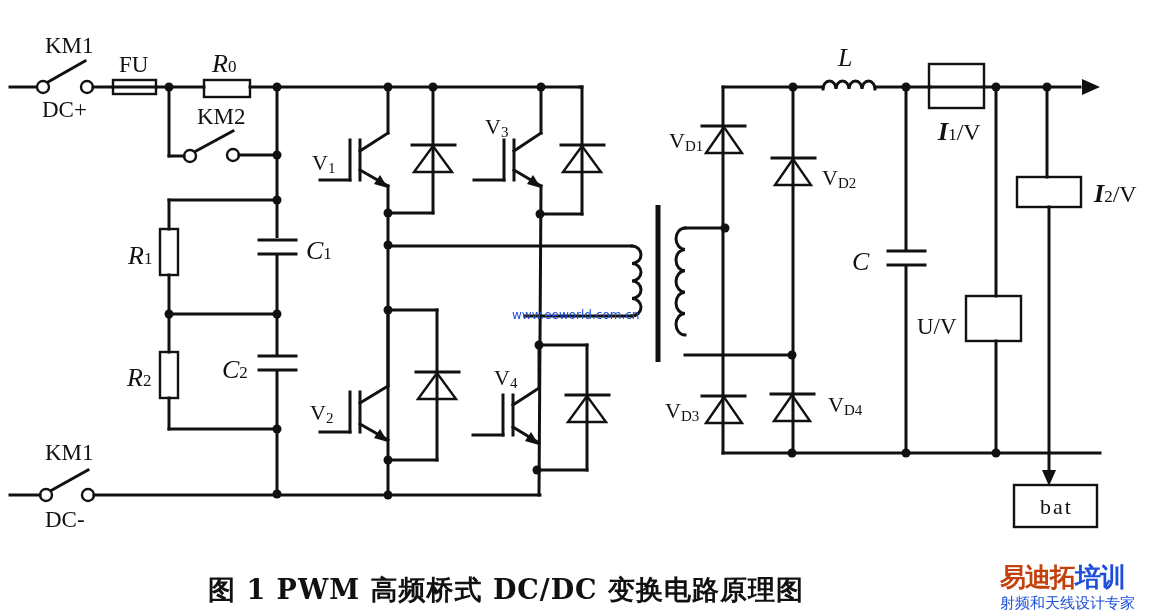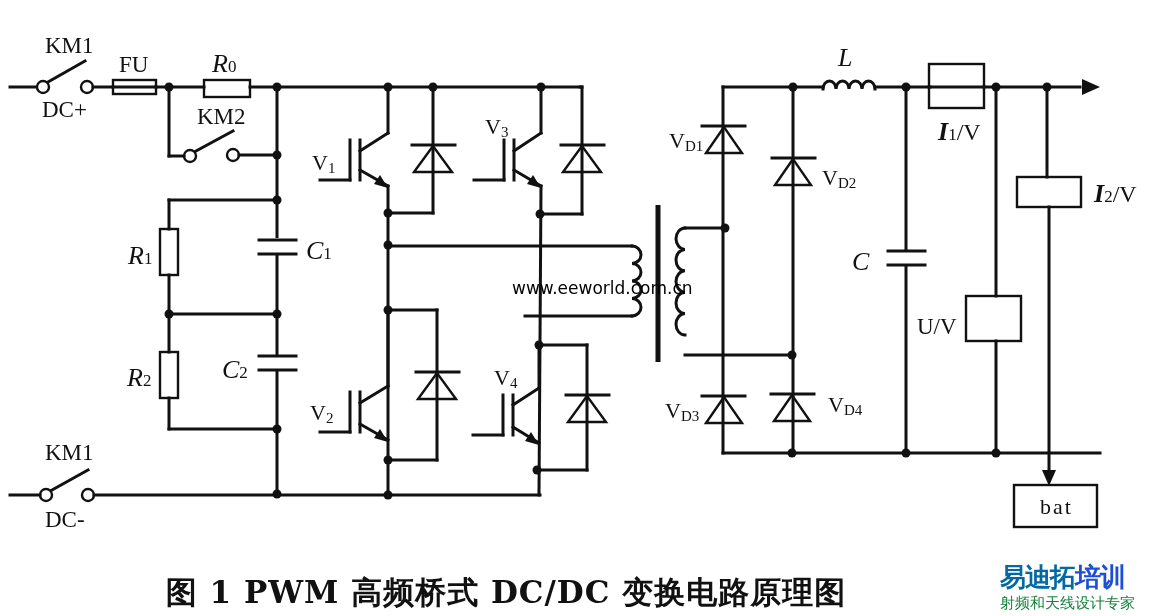--- a/index.html
+++ b/index.html
@@ -3,27 +3,27 @@
 <meta charset="utf-8">
 <style>
   html,body{margin:0;padding:0;background:#ffffff;}
   body{width:1155px;height:616px;overflow:hidden;position:relative;font-family:"Liberation Serif","DejaVu Serif",serif;}
   svg#schematic{position:absolute;left:0;top:0;}
   .w{stroke:#111;stroke-width:3;fill:none;stroke-linecap:square;}
   .wt{stroke:#111;stroke-width:2.4;fill:none;}
   .dot{fill:#111;}
   .lbl-it{font-family:"Liberation Serif","DejaVu Serif",serif;font-style:italic;fill:#111;}
   .mono{font-family:"Liberation Serif","DejaVu Serif",serif;fill:#111;}
-  .caption{position:absolute;left:0;width:1012px;top:572px;text-align:center;font-family:"DejaVu Serif","Liberation Serif",serif;font-weight:bold;font-size:31px;color:#111;letter-spacing:1px;}
+  .caption{position:absolute;left:0;width:1012px;top:572px;text-align:center;font-family:"DejaVu Serif","Liberation Serif",serif;font-weight:bold;font-size:27px;color:#111;letter-spacing:1px;}
   .wm{position:absolute;left:1000px;top:560px;width:155px;height:56px;}
   .wm-top{position:absolute;left:0;top:0;font-family:"DejaVu Sans",sans-serif;font-weight:bold;font-size:26px;letter-spacing:-1px;}
-  .wm-top .r{color:#0369a1;}
+  .wm-top .r{color:#c2410c;}
   .wm-top .b{color:#1d4ed8;}
-  .wm-bot{position:absolute;left:0;top:34px;font-family:"DejaVu Sans",sans-serif;font-size:15px;color:#15803d;white-space:nowrap;text-align:right;}
-  .wm-faint{position:absolute;left:512px;top:278px;font-family:"DejaVu Sans",sans-serif;font-size:17px;color:#000000;}
+  .wm-bot{position:absolute;left:0;top:34px;font-family:"DejaVu Sans",sans-serif;font-size:15px;color:#1d4ed8;white-space:nowrap;text-align:right;}
+  .wm-faint{position:absolute;left:512px;top:308px;font-family:"DejaVu Sans",sans-serif;font-size:12px;color:#1d4ed8;}
 </style>
 </head>
 <body>
 
 <svg id="schematic" width="1155" height="616" viewBox="0 0 1155 616">
 
   <g>
     <line class="w" x1="10" y1="87" x2="36" y2="87"></line>
     <circle class="wt" cx="43" cy="87" r="6"></circle>
     <line class="w" x1="48" y1="82" x2="85" y2="61"></line>

